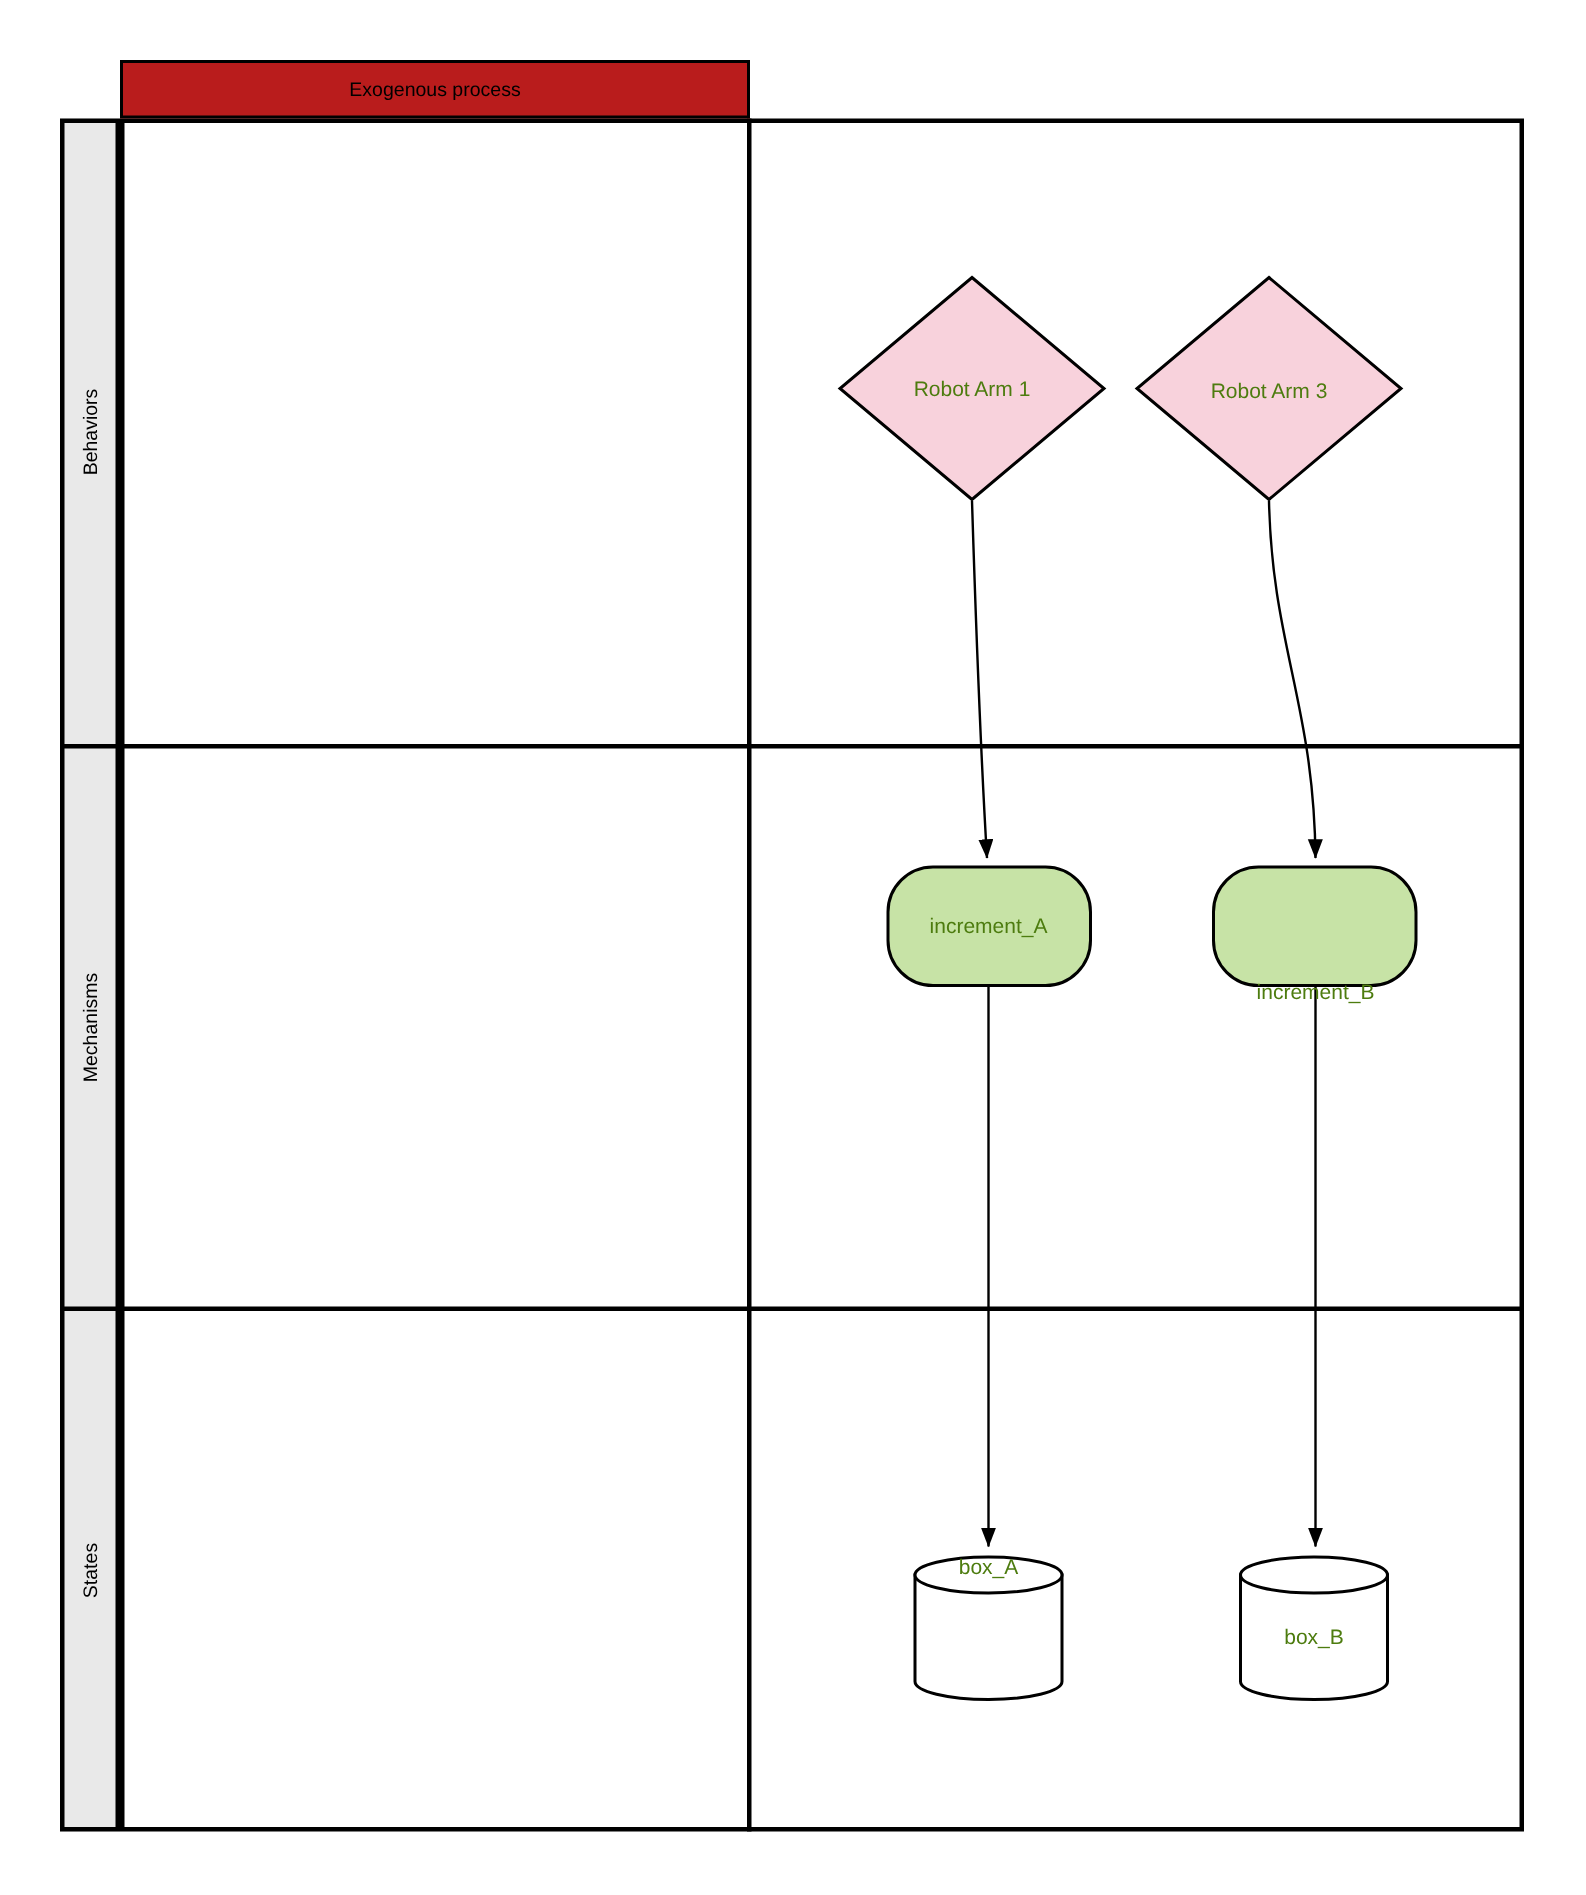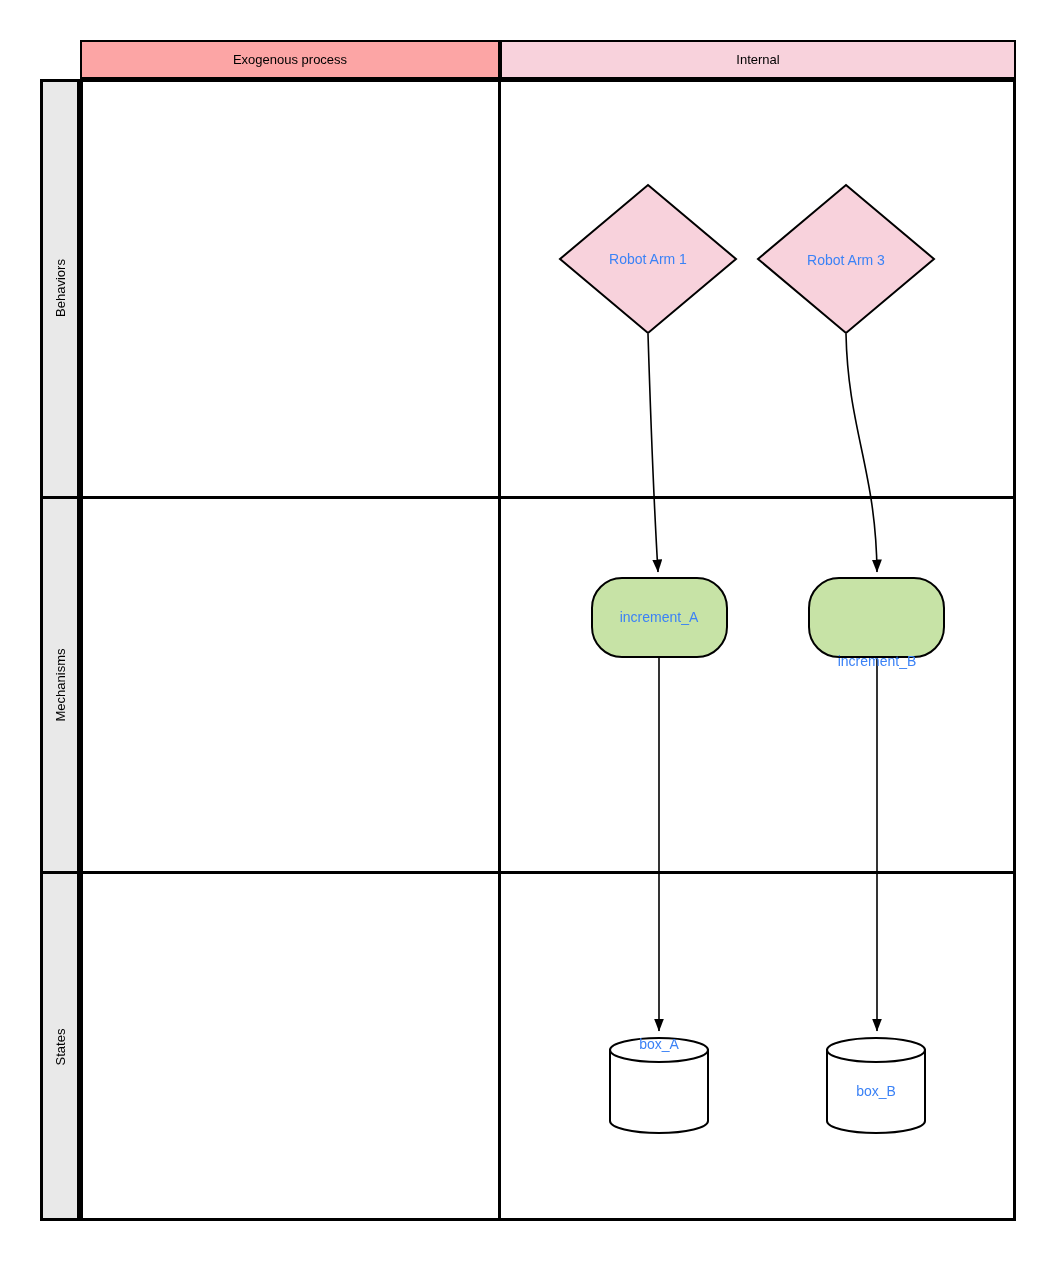--- a/index.html
+++ b/index.html
@@ -37,61 +37,58 @@
   }
   .h-divider.one { top: 496px; }
   .h-divider.two { top: 871px; }
 
   .col-header {
     top: 40px; height: 39px;
     border: 2px solid #000000;
     display: flex; align-items: center; justify-content: center;
     font-size: 13px; color: #000000;
   }
-  .col-header.yellow { left: 80px; width: 420px; background: #fca5a5; }
+  .col-header.yellow { left: 80px; width: 420px; background: #b91c1c; }
   .col-header.pink   { left: 500px; width: 516px; background: #f8d2dc; }
 
   .row-label {
     left: 60px;
     transform: translate(-50%, -50%) rotate(270deg);
     white-space: nowrap;
     font-size: 13px; color: #000000;
   }
   .row-label.behaviors  { top: 288px; }
   .row-label.mechanisms { top: 685px; }
   .row-label.states     { top: 1047px; }
 
   svg.shapes {
     position: absolute; left: 0; top: 0;
     width: 1057px; height: 1263px;
   }
 
   .node-label {
     transform: translate(-50%, -50%);
     white-space: nowrap;
-    font-size: 14px; color: #3b82f6;
+    font-size: 14px; color: #4d7c0f;
     text-align: right;
   }
 </style>
 </head>
 <body>
 
 <div id="canvas">
 
   <div class="abs content-area"></div>
   <div class="abs row-label-col"></div>
   <div class="abs v-divider"></div>
   <div class="abs h-divider one"></div>
   <div class="abs h-divider two"></div>
 
   <div class="abs col-header yellow">
     <span>Exogenous process</span>
-  </div>
-  <div class="abs col-header pink">
-    <span>Internal</span>
   </div>
 
   <div class="abs row-label behaviors">Behaviors</div>
   <div class="abs row-label mechanisms">Mechanisms</div>
   <div class="abs row-label states">States</div>
 
   <svg class="shapes" viewBox="0 0 1057 1263" xmlns="http://www.w3.org/2000/svg">
     <defs>
       <marker id="arrowhead" markerUnits="userSpaceOnUse" markerWidth="14" markerHeight="12" refX="12.5" refY="5" orient="auto">
         <path d="M0,0 L13,5 L0,10 Z" fill="#000000"></path>

